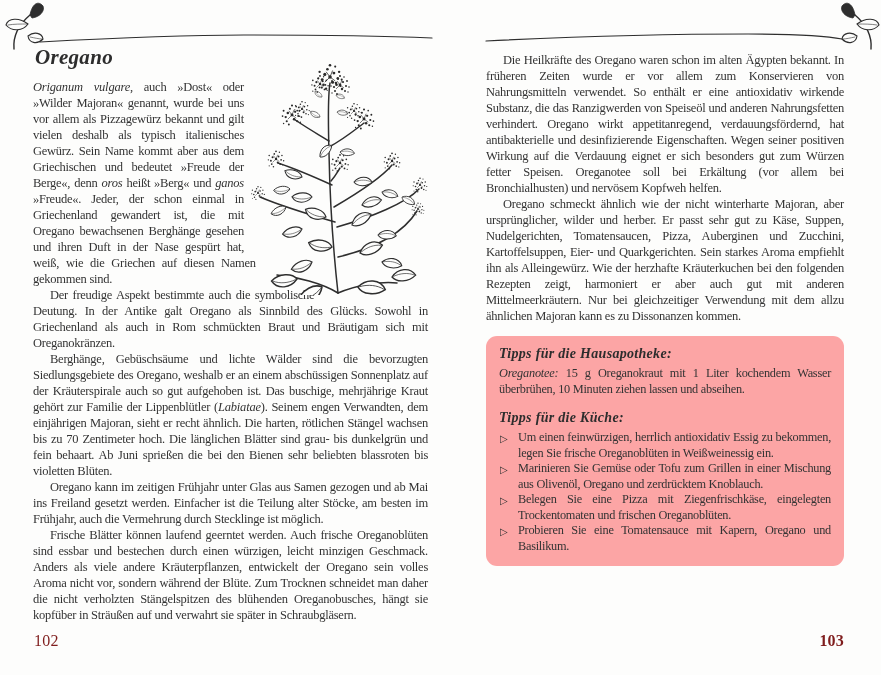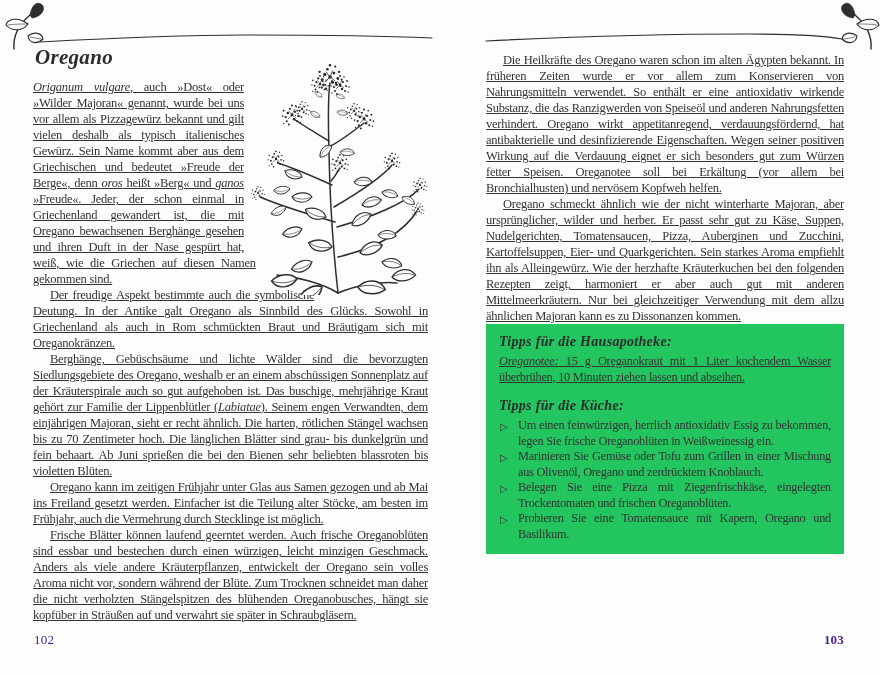--- a/index.html
+++ b/index.html
@@ -10,48 +10,48 @@
   
   .ornament{position:absolute;top:2px;}
   #orn-left{left:4px;}
   #orn-right{left:478px;}
 
   
   .page-col{position:absolute;font-size:12.5px;line-height:16px;
             text-align:justify;letter-spacing:-0.25px;hyphens:auto;}
   #col-left{left:33px;top:44px;width:395px;}
   #col-right{left:486px;top:52px;width:358px;}
-  .page-col p{margin:0;text-decoration:underline;}
+  .page-col p{margin:0;}
   .page-col p.ind{text-indent:17px;}
   .page-col i{letter-spacing:-0.2px;}
 
   
   .script{font-family:Liberation Serif, serif;font-style:oblique;
           font-weight:600;color:#2d2d2d;letter-spacing:0.3px;}
   h1.script{font-size:21px;line-height:26px;margin:0 0 9px 2px;}
   h2.script{font-size:14px;line-height:18px;margin:0 0 3px 0;}
 
   
   .illust-float{float:right;width:178px;height:214px;margin:0 0 2px 6px;
                 position:relative;
                 shape-outside:polygon(0 0,100% 0,100% 100%,50% 100%,12% 88%,0 74%);}
   .illust-float svg{position:absolute;top:-22px;right:-10px;}
 
   
-  .tips-box{background:#22c55e;padding:9px 13px 12px 13px;
-            font-size:12.3px;line-height:15.5px;}
+  .tips-box{margin-top:12px;background:#fca5a5;padding:9px 13px 12px 13px;
+            font-size:12.3px;line-height:15.5px;border-radius:11px;}
   .tips-box .gap{height:12px;}
   .tips-box ul{list-style:none;margin:0;padding:0;}
   .tips-box li{position:relative;padding-left:19px;margin:0;}
   .tips-box .bullet{position:absolute;left:1px;top:0.5px;
                     font-family:"DejaVu Sans",sans-serif;font-size:10px;
                     letter-spacing:0;}
 
   
-  .page-number{position:absolute;font-size:13px;letter-spacing:0.2px;color:#4c1d95;}
+  .page-number{position:absolute;font-size:16px;letter-spacing:0.2px;color:#7f1d1d;}
   #pn-left{left:34px;top:632px;}
   #pn-right{left:486px;top:632px;width:358px;text-align:right;font-weight:bold;}
 
   
   .sk{stroke:#2e2e2e;fill:none;stroke-linecap:round;}
 </style>
 </head>
 <body>
 
 <div class="spread">

